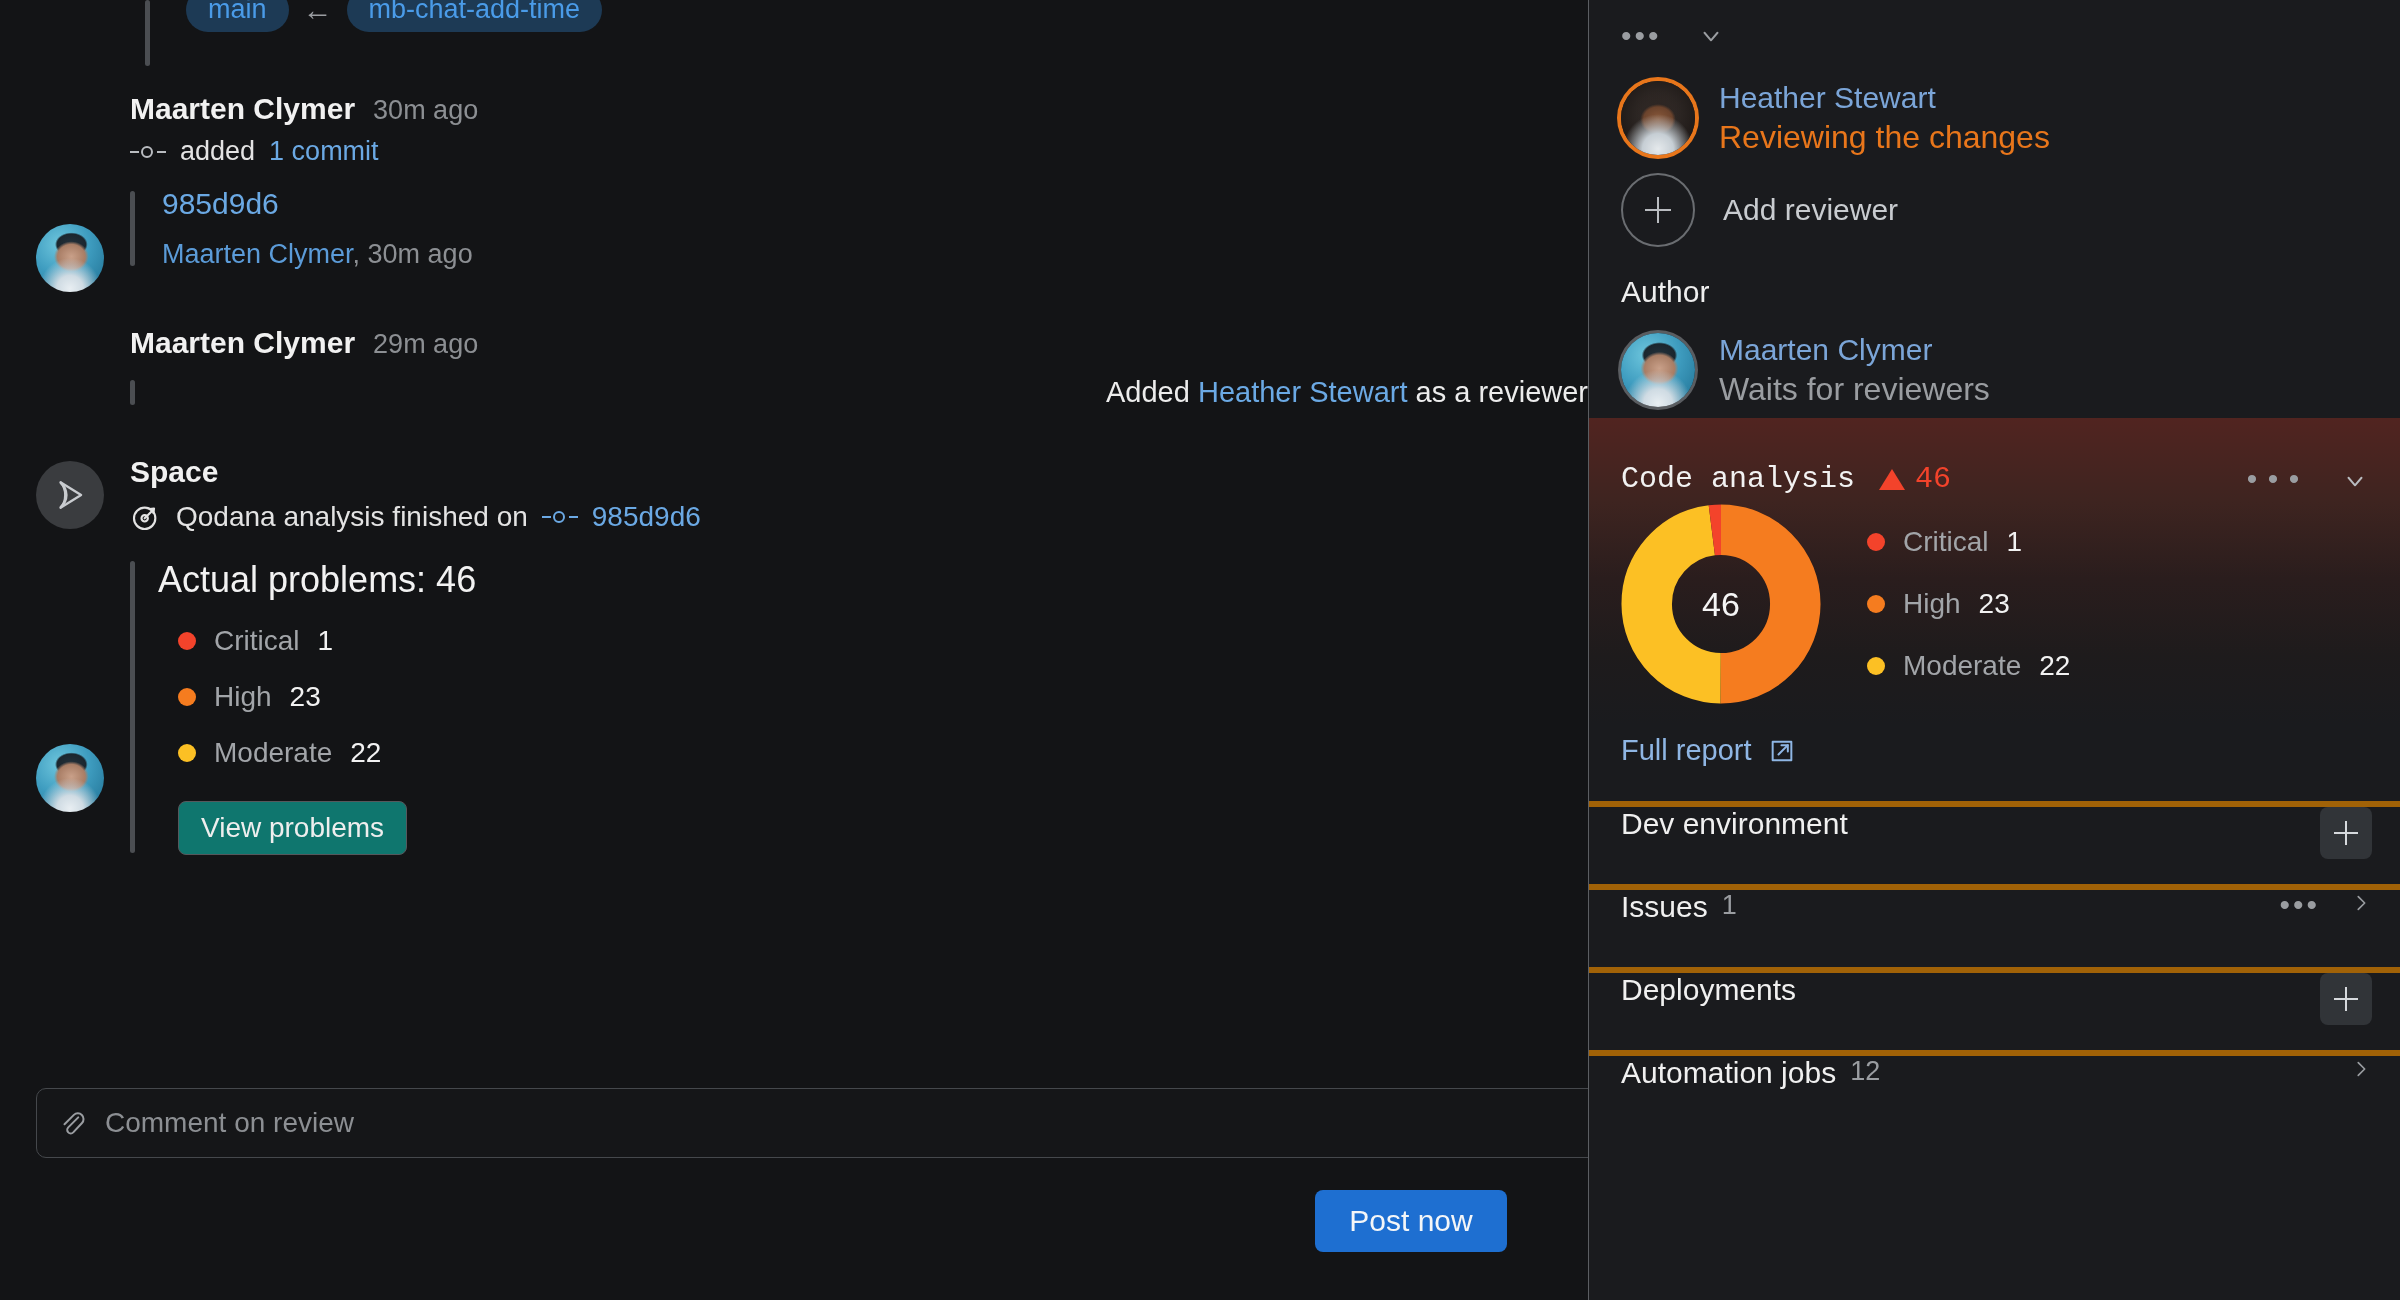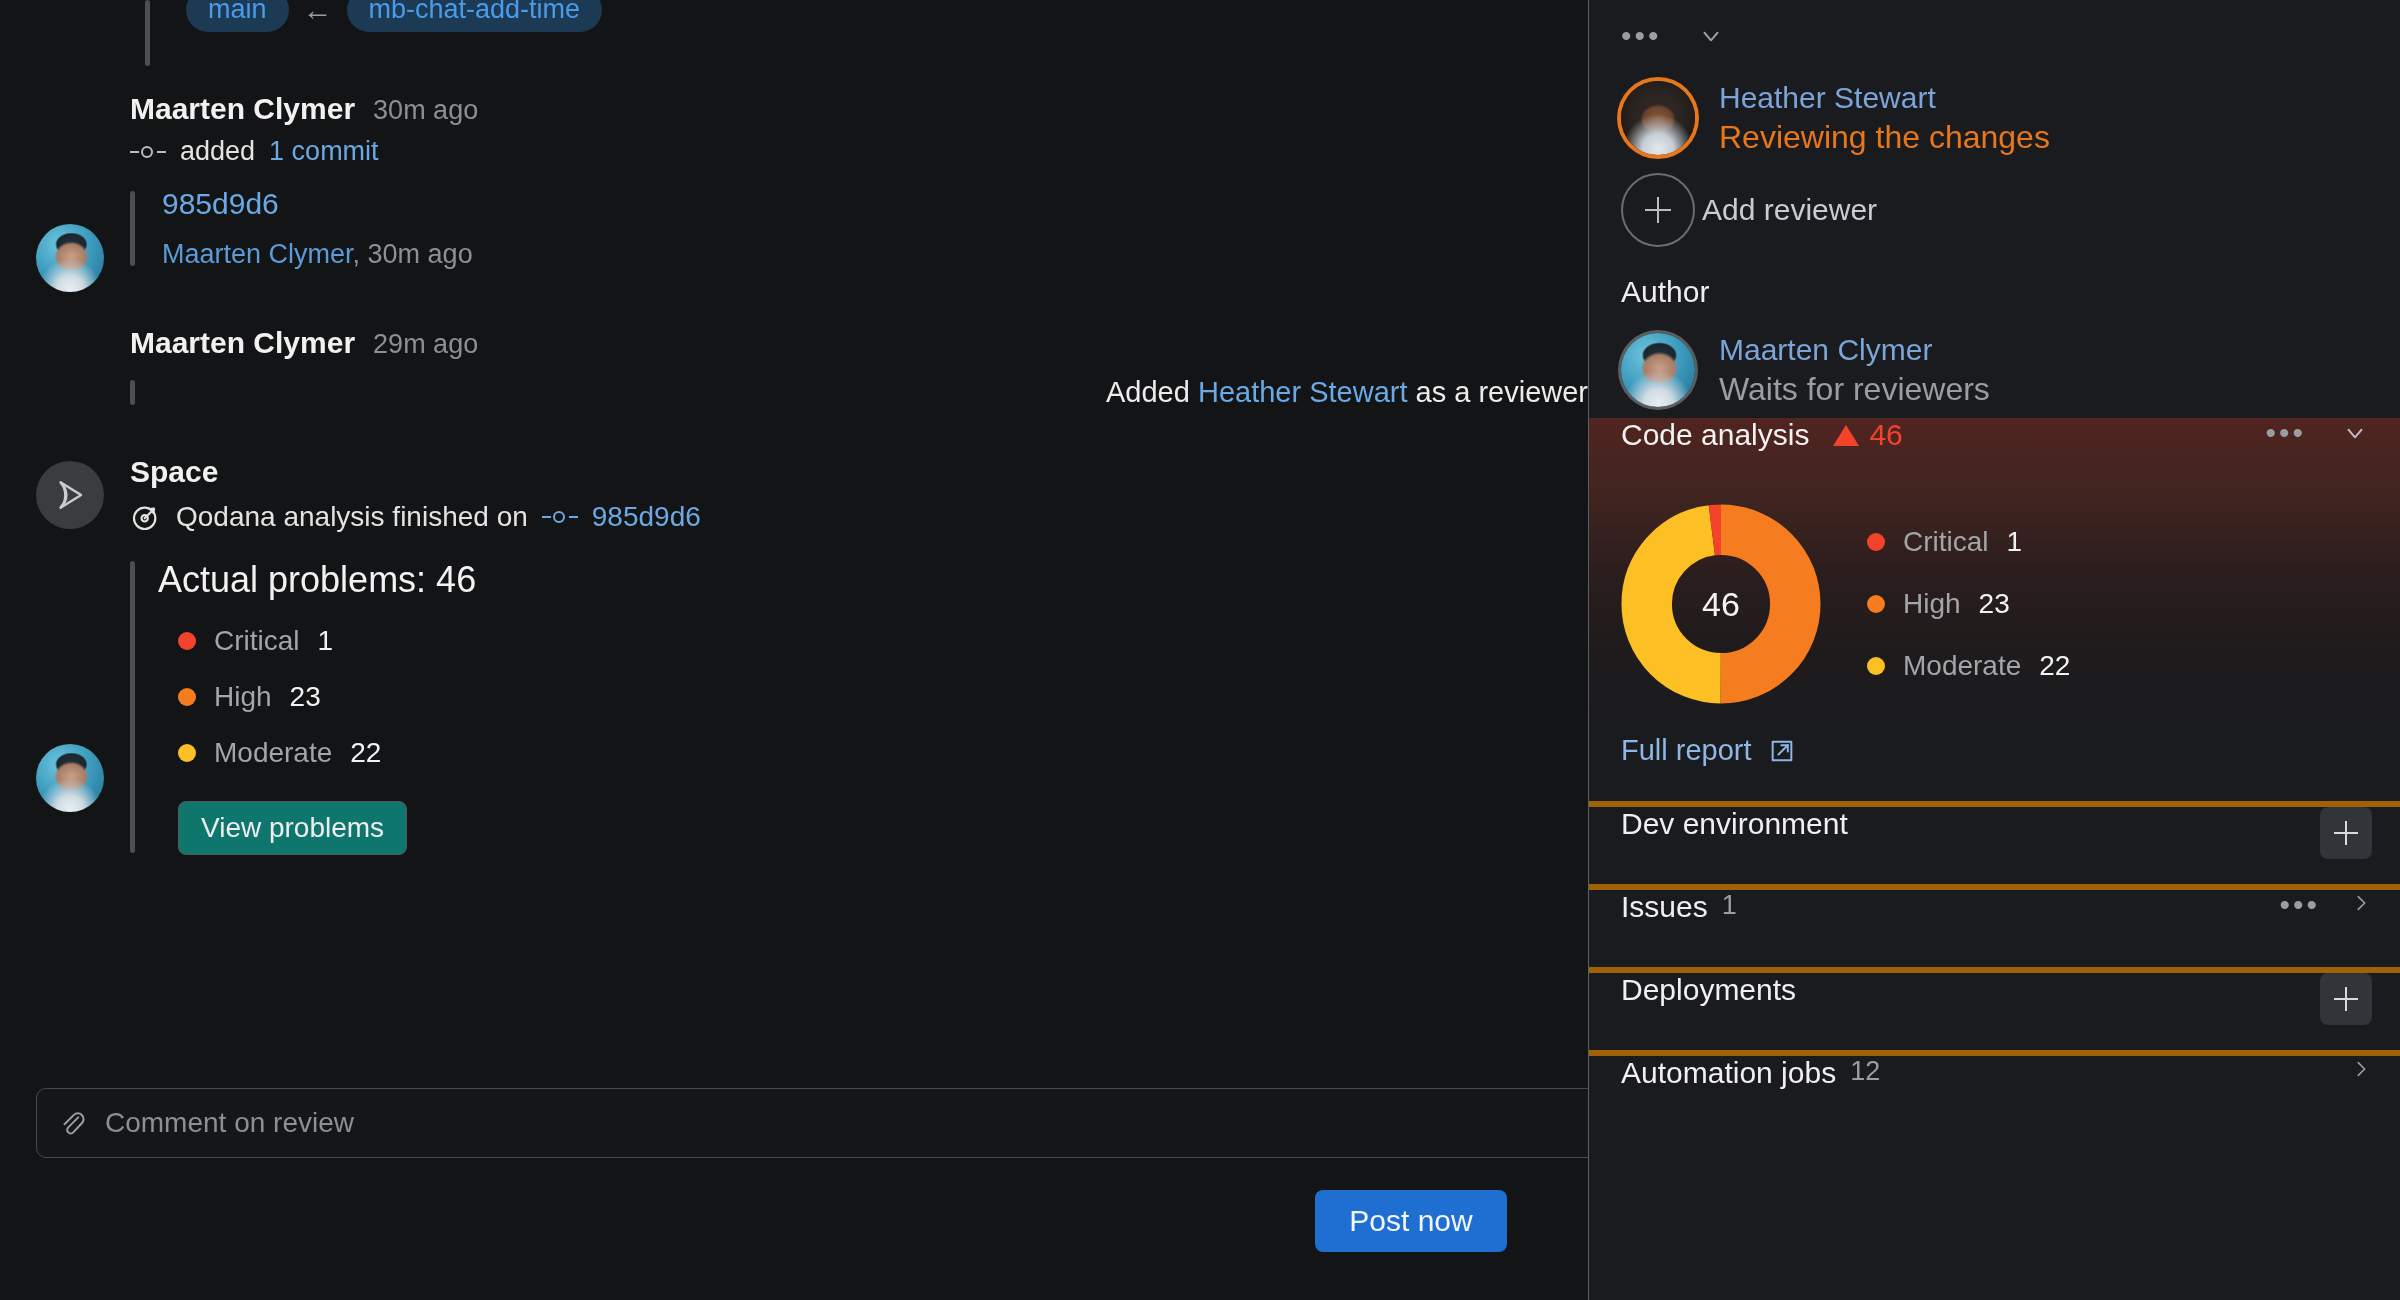--- a/index.html
+++ b/index.html
@@ -167,38 +167,38 @@
   .person-row { display: flex; align-items: center; gap: 24px; height: 92px; }
   .p-avatar { width: 74px; height: 74px; border-radius: 50%; flex: none; position: relative; }
   .p-avatar.ring-orange { box-shadow: 0 0 0 4px #e8761b; }
   .p-avatar.ring-grey { box-shadow: 0 0 0 3px #5a5d61; }
   .p-name { font-size: 30px; }
   .p-name.blue { color: #7ba5d8; }
   .p-status { font-size: 32px; margin-top: 4px; }
   .p-status.orange { color: #e8761b; }
   .p-status.grey { color: #9a9da1; }
 
-  .add-row { display: flex; align-items: center; gap: 7px; height: 92px; }
+  .add-row { display: flex; align-items: center; gap: 28px; height: 92px; }
   .plus-circle {
     width: 74px; height: 74px; border-radius: 50%; flex: none;
     border: 2px solid #6a6d71; position: relative;
   }
   .plus-circle::before, .plus-circle::after {
     content: ""; position: absolute; background: #b9bcc0;
   }
   .plus-circle::before { left: 50%; top: 22px; margin-left: -1px; width: 2px; height: 26px; }
   .plus-circle::after { top: 50%; left: 22px; margin-top: -1px; height: 2px; width: 26px; }
   .add-label { font-size: 30px; color: #c9ccd0; }
 
   
   .ca-panel {
     position: relative;
     background: linear-gradient(to bottom, #512420 0%, #3e2420 22%, #2a1d1d 42%, #1e1b1c 62%, #1a1b1e 80%);
   }
-  .ca-head { display: flex; align-items: flex-start; height: 78px; padding: 0 32px; }
+  .ca-head { display: flex; align-items: flex-end; height: 78px; padding: 0 32px; font-family: Liberation Mono, monospace; }
   .ca-title { font-size: 30px; color: #f2f2f2; }
   .ca-badge { display: flex; align-items: center; gap: 10px; margin-left: 24px; flex: 1; }
   .tri-warn {
     width: 0; height: 0;
     border-left: 13px solid transparent; border-right: 13px solid transparent;
     border-bottom: 21px solid #f3432b;
   }
   .ca-count { font-size: 30px; color: #f3432b; }
 
   .ca-body { display: flex; align-items: center; padding: 8px 32px 0 32px; gap: 46px; }

